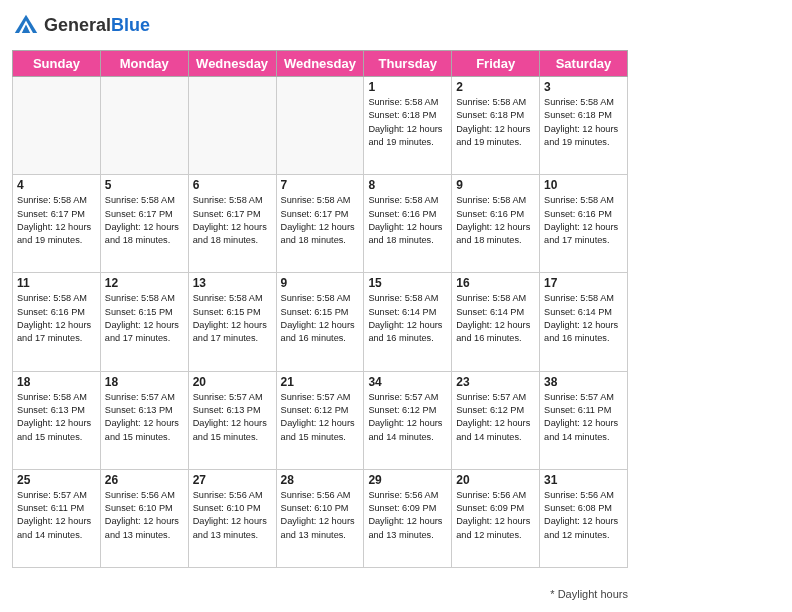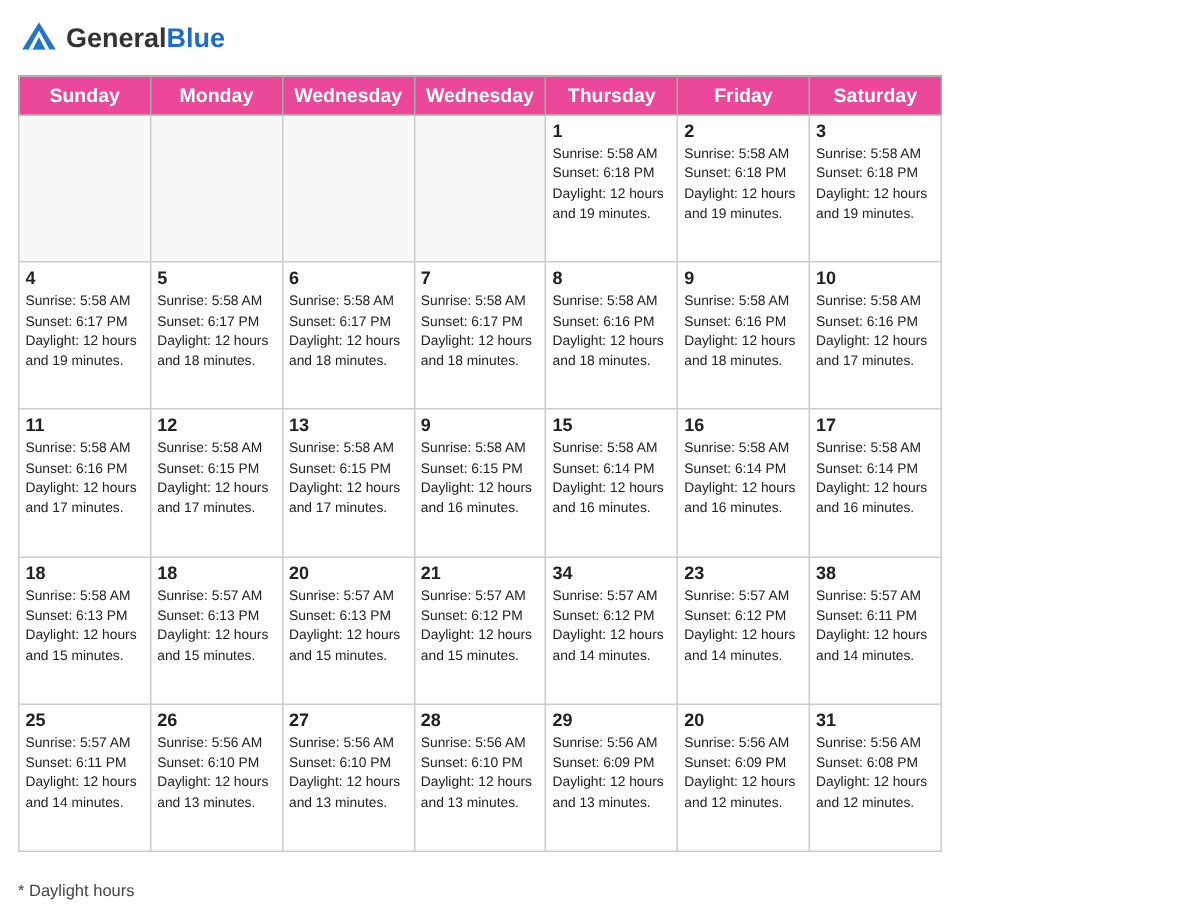--- a/index.html
+++ b/index.html
@@ -89,21 +89,21 @@
       margin-bottom: 2px;
     }
     .day-info {
       line-height: 1.45;
       font-size: 9.2px;
     }
     .footer-note {
       margin-top: 20px;
       font-size: 11px;
       color: #444;
-      text-align: left;
+      text-align: right;
     }
   </style>
 </head>
 <body>
 
 <div class="page">
   <div class="header">
     <div class="logo">
       <svg class="logo-icon" viewBox="0 0 40 40">
         <polygon points="20,4 36,30 4,30" fill="#2175c5"></polygon>

